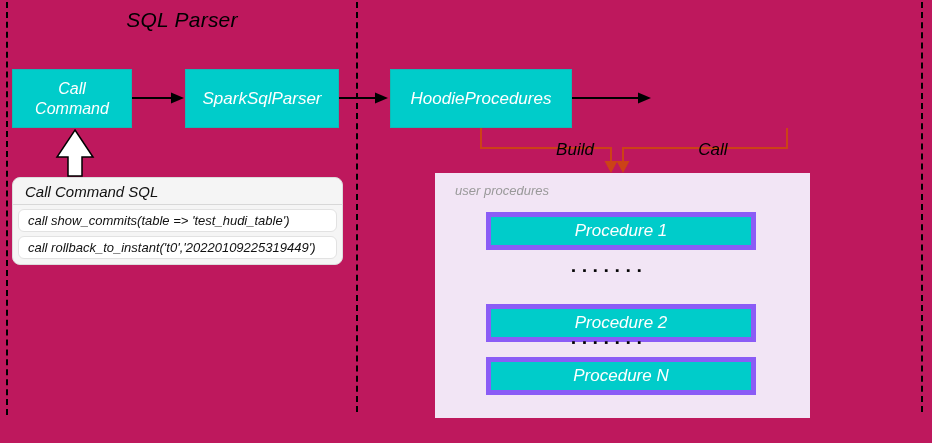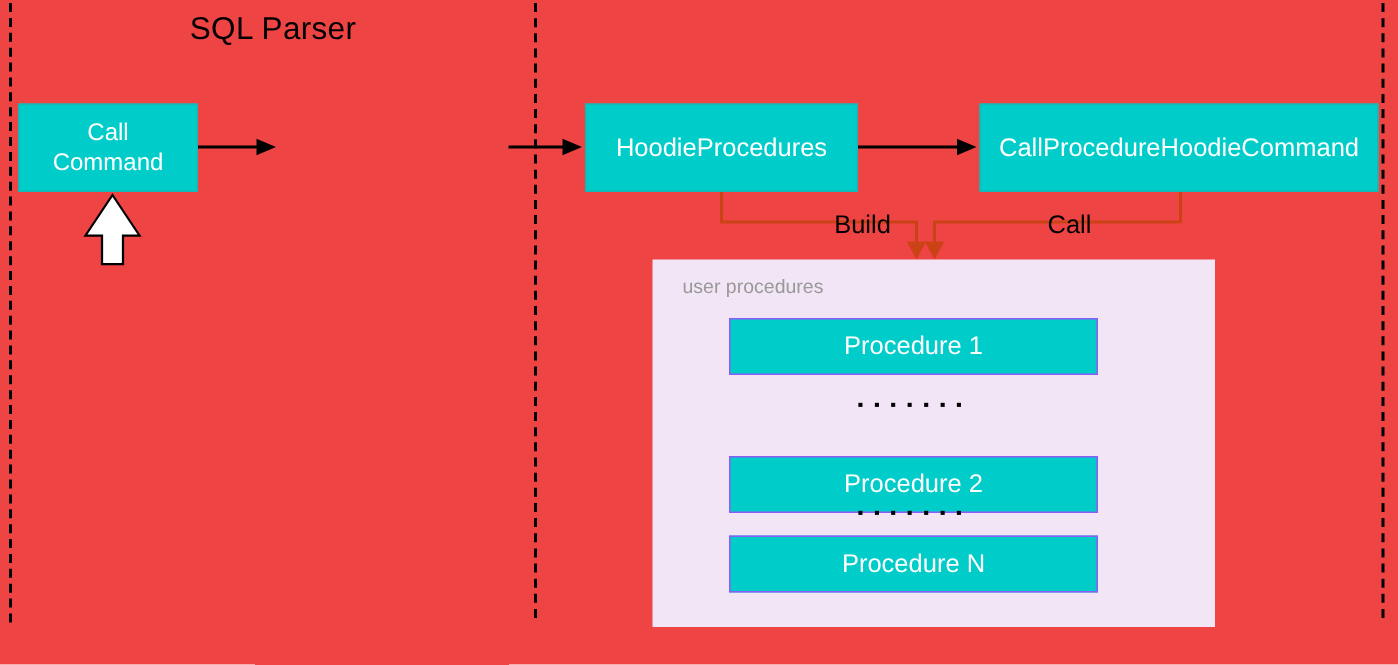--- a/index.html
+++ b/index.html
@@ -1,17 +1,17 @@
 <!DOCTYPE html>
 <html><head>
 <meta charset="utf-8">
 <style>
   html,body{margin:0;padding:0;background:#ffffff;}
   body{font-family:"Liberation Sans", sans-serif;}
-  .canvas{position:relative;width:932px;height:443px;background:#ef4444;overflow:hidden;}
+  .canvas{position:relative;width:932px;height:443px;background:#be185d;overflow:hidden;font-style:italic;}
 
   
   .vdash{position:absolute;top:2px;width:0;border-left:2px dashed #000000;}
   .vdash.left{left:6px;height:413px;}
   .vdash.mid{left:356px;height:410px;}
   .vdash.right{left:921px;height:410px;}
 
   
   .section-title{position:absolute;top:8px;font-size:21px;color:#000;text-align:center;letter-spacing:.2px;}
   .section-title.sqlparser{left:7px;width:350px;}
@@ -37,21 +37,21 @@
   
   .sql-panel{position:absolute;left:12px;top:177px;width:331px;height:88px;box-sizing:border-box;
              background:#f5f5f5;border:1px solid #dcdcdc;border-radius:8px;}
   .sql-panel .hdr{font-size:15px;color:#111;padding:5px 12px 4px 12px;border-bottom:1px solid #d8d8d8;}
   .sql-panel .stmt{margin:4px 5px 0 5px;background:#ffffff;border:1px solid #e2e2e2;border-radius:6px;
                    font-size:13px;color:#111;padding:3px 9px;white-space:nowrap;overflow:hidden;}
 
   
   .proc-panel{position:absolute;left:435px;top:173px;width:375px;height:245px;background:#f2e5f5;}
   .proc-panel .panel-label{position:absolute;left:20px;top:10px;font-size:13px;color:#999999;text-align:center;}
-  .proc-box{position:absolute;left:51px;width:246px;height:38px;background:#00CCCA;border:1px solid #8b5cf6;
+  .proc-box{position:absolute;left:51px;width:270px;height:38px;background:#00CCCA;border:5px solid #8b5cf6;
             color:#fff;font-size:17px;display:flex;align-items:center;justify-content:center;box-sizing:border-box;}
   .proc-box.p1{top:39px;}
   .proc-box.p2{top:111px;margin-top:20px;}
   .proc-box.pn{top:184px;}
   .dots{position:absolute;left:0;width:100%;text-align:center;font-size:11px;color:#000;
         letter-spacing:2px;transform:translateX(-15px);}
   .dots.d1{top:91px;}
   .dots.d2{top:163px;}
 </style>
 </head>
@@ -90,26 +90,31 @@
     <g>
       <path d="M787,128 L787,148 L623,148 L623,162" fill="none" stroke="#CC4217" stroke-width="2"></path>
       <polygon points="623,173 616.5,161 629.5,161" fill="#CC4217"></polygon>
     </g>
 
     <polygon points="75,130 93,157 82,157 82,176 68,176 68,157 57,157" fill="#ffffff" stroke="#000000" stroke-width="1.5"></polygon>
   </svg>
 
   <div class="node callcmd">Call
 Command</div>
+  <div class="node sparksql">SparkSqlParser</div>
   <div class="node hoodieproc">HoodieProcedures</div>
-  <div class="node callprochoodie">CallProcedureHoodieCommand</div>
 
   <div class="edge-label build">Build</div>
   <div class="edge-label call">Call</div>
 
+  <div class="sql-panel">
+    <div class="hdr">Call Command SQL</div>
+    <div class="stmt">call show_commits(table =&gt; 'test_hudi_table')</div>
+    <div class="stmt">call rollback_to_instant('t0','20220109225319449')</div>
+  </div>
 
   <div class="proc-panel">
     <div class="panel-label">user procedures</div>
     <div class="proc-box p1">Procedure 1</div>
     <div class="dots d1">▪ ▪ ▪ ▪ ▪ ▪ ▪</div>
     <div class="proc-box p2">Procedure 2</div>
     <div class="dots d2">▪ ▪ ▪ ▪ ▪ ▪ ▪</div>
     <div class="proc-box pn">Procedure N</div>
   </div>
 

